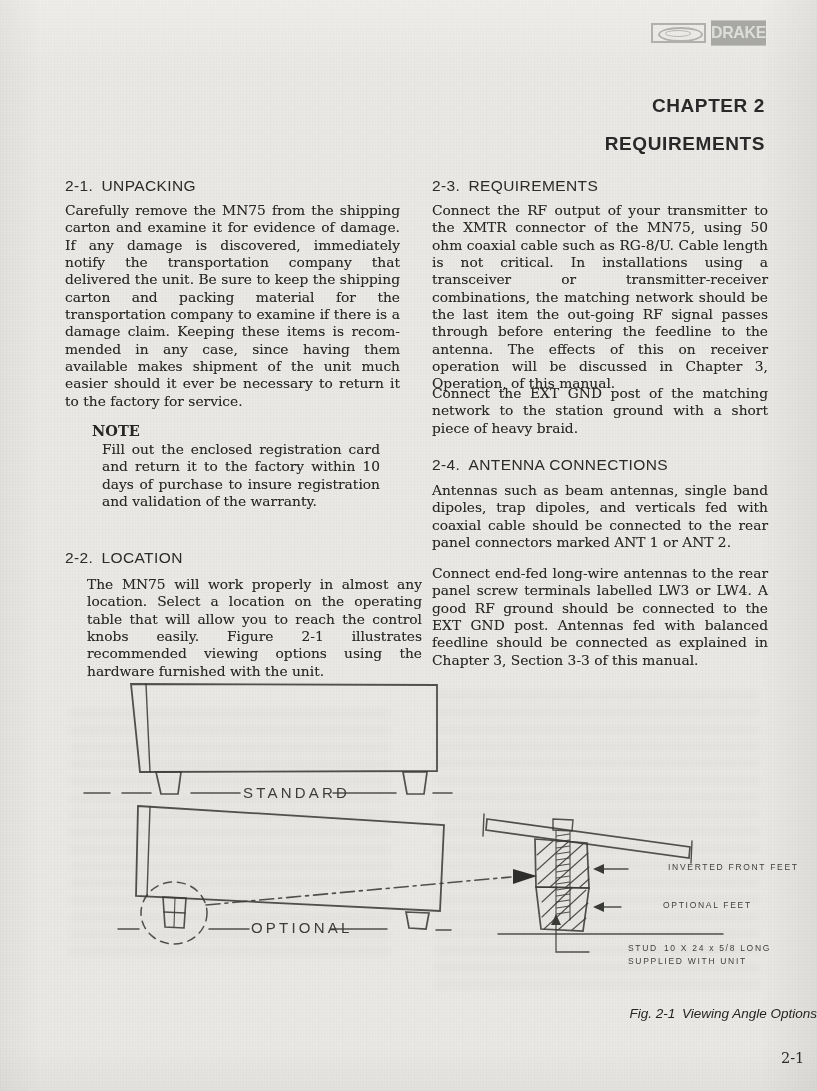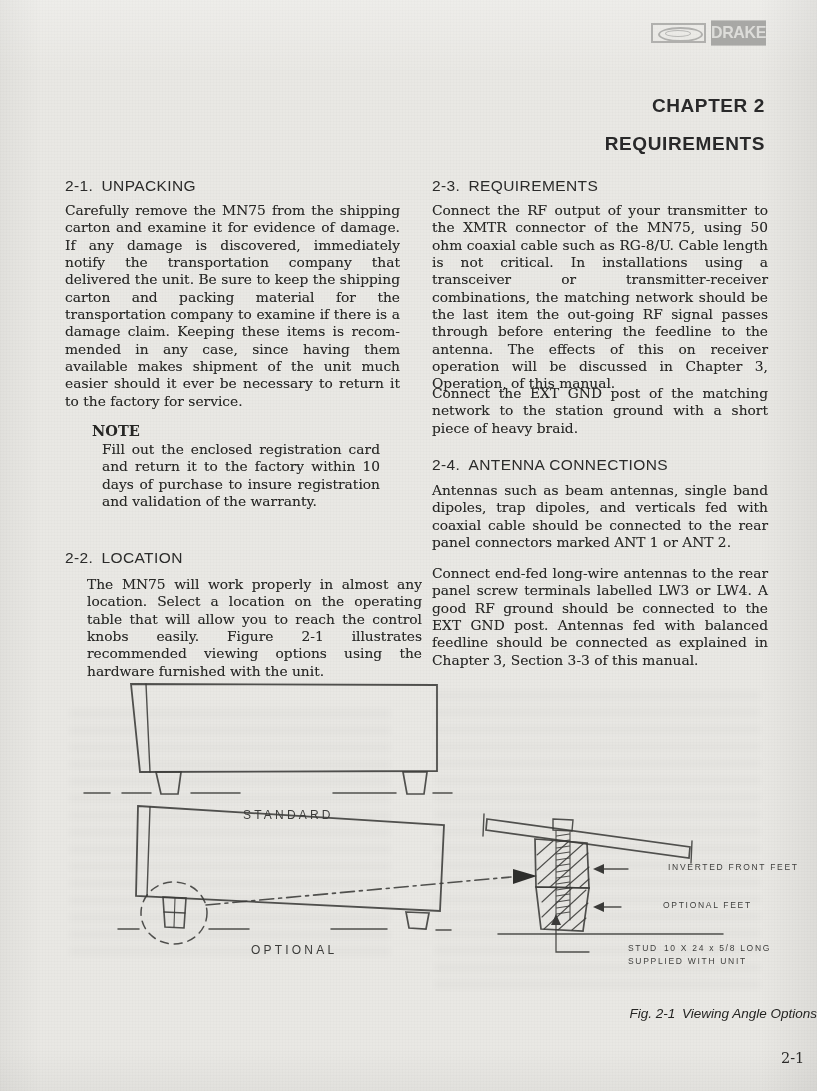--- a/index.html
+++ b/index.html
@@ -22,22 +22,22 @@
   
   .chapter{font-family:"Liberation Sans",sans-serif;font-weight:700;font-size:19px;
            letter-spacing:.6px;color:#29292a;text-align:right;width:330px;}
   .sec-head{font-family:"Liberation Sans",sans-serif;font-weight:400;font-size:15.5px;
             letter-spacing:.4px;color:#2b2b2a;}
   
   .body-text{font-size:13.8px;line-height:17.35px;text-align:justify;
              color:#272725;text-shadow:0 0 .4px rgba(40,40,40,.35);}
   .note-title{font-size:14.5px;font-weight:700;text-align:left;color:#272725;}
   
-  .fig-label{font-family:"Liberation Sans",sans-serif;font-size:12px;letter-spacing:3.2px;
-             color:#3c3c3a;white-space:nowrap;margin-top:24px;}
+  .fig-label{font-family:"Liberation Sans",sans-serif;font-size:15px;letter-spacing:3.2px;
+             color:#3c3c3a;white-space:nowrap;}
   .fig-callout{font-family:"Liberation Sans",sans-serif;font-size:8.5px;letter-spacing:1.7px;
                color:#3e3e3c;white-space:nowrap;padding-left:36px;}
   .fig-caption{font-family:"Liberation Sans",sans-serif;font-style:italic;font-size:13.5px;
                color:#242422;text-align:center;width:100%;}
   .page-num{font-size:14.5px;color:#2a2a28;margin-left:44px;}
   
   .logo{opacity:.72;}
   .logo-emblem{width:55px;height:20px;border:2px solid #9b9b99;position:absolute;left:0;top:2px;
                box-sizing:border-box;}
   .logo-oval-outer{position:absolute;left:5px;top:2px;width:41px;height:11px;border:2px solid #9b9b99;

